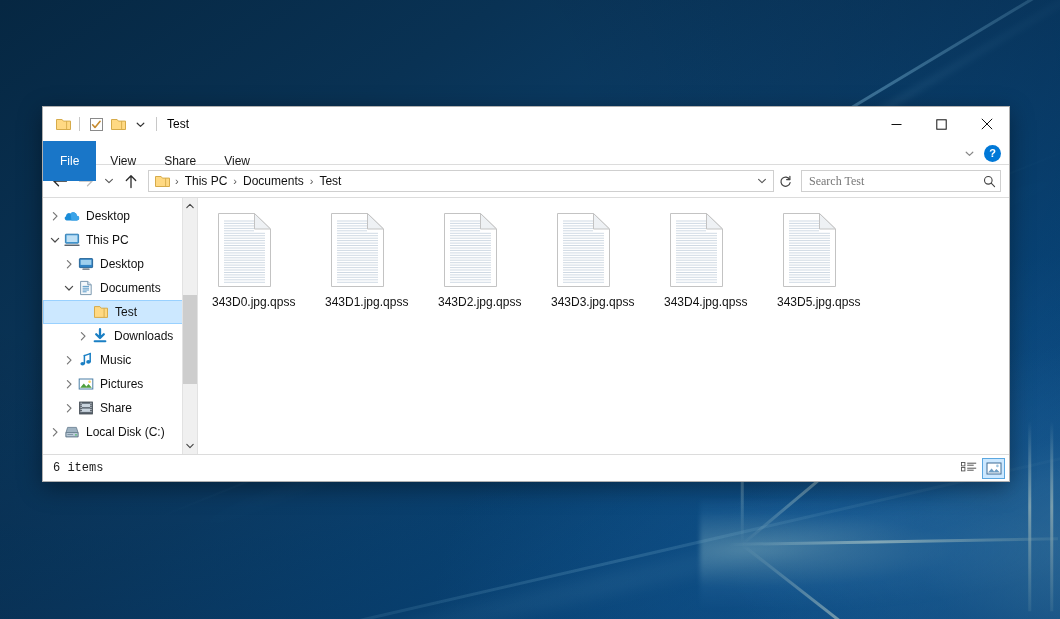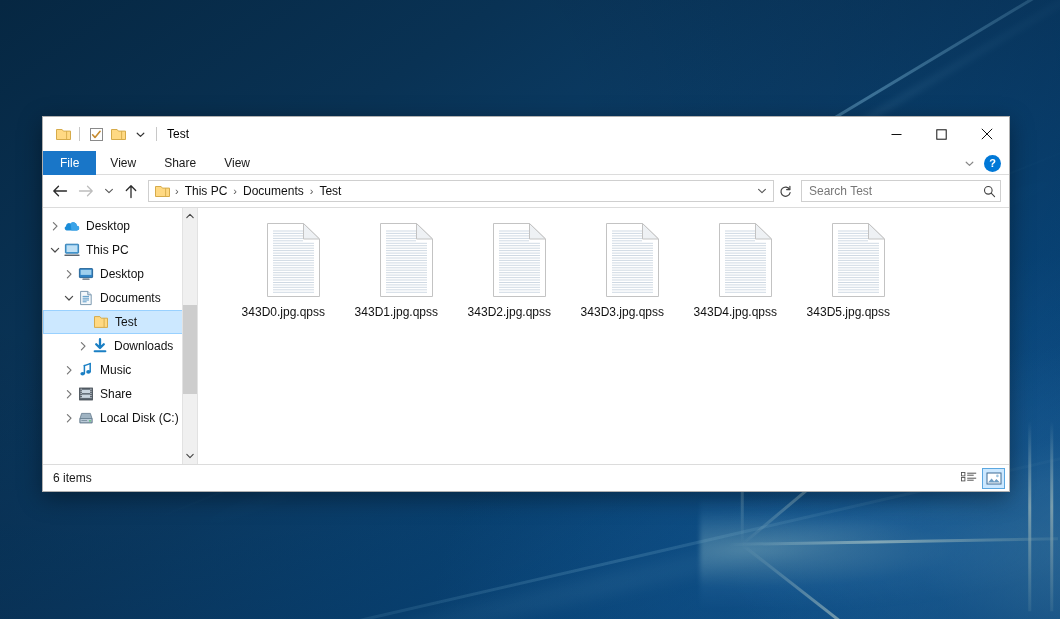--- a/index.html
+++ b/index.html
@@ -58,21 +58,21 @@
   }
   #vignette {
     position: absolute; inset: 0;
     background: radial-gradient(ellipse 1200px 760px at 18% 18%, rgba(0,0,0,0) 32%, rgba(0,10,25,0.42) 100%);
     pointer-events: none;
   }
 
   
   #explorer-window {
     position: absolute;
-    left: 42px; top: 116px;
+    left: 42px; top: 106px;
     width: 968px; height: 376px;
     background: #ffffff;
     border: 1px solid #b0b0b0;
     box-shadow: 0 6px 22px rgba(0,0,0,0.38);
     display: flex; flex-direction: column;
     font-size: 12px;
     color: #1a1a1a;
   }
 
   
@@ -101,21 +101,21 @@
   }
 
   
   #ribbon-bar {
     height: 24px; flex: none; display: flex; align-items: stretch;
     border-bottom: 1px solid #dcdcdc; position: relative;
     background: #ffffff;
   }
   .ribbon-tab {
     display: flex; align-items: center; justify-content: center;
-    padding: 0 14px; font-size: 12px; color: #1a1a1a; height: 24px;
+    padding: 0 14px; font-size: 12px; color: #1a1a1a; height: 40px;
   }
   #tab-file {
     background: #1976c8; color: #ffffff; padding: 0 17px; font-size: 12px;
   }
   #ribbon-right {
     position: absolute; right: 4px; top: 0; height: 24px;
     display: flex; align-items: center; gap: 4px;
   }
   #ribbon-expand {
     width: 22px; height: 22px; display: flex;
@@ -154,21 +154,21 @@
     width: 22px; height: 20px; display: flex;
     align-items: center; justify-content: center; flex: none;
   }
   #search-box {
     width: 200px; height: 22px; border: 1px solid #cfcfcf; background: #fff;
     display: flex; align-items: center; margin-left: 5px; flex: none;
     padding: 0 4px 0 7px;
   }
   #search-input {
     flex: 1; border: none; outline: none; font-size: 12px;
-    font-family: Liberation Sans, sans-serif; color: #111;
+    font-family: Liberation Serif, serif; color: #111;
     background: transparent; min-width: 0;
   }
   #search-input::placeholder { color: #777; opacity: 1; }
 
   
   #window-body {
     flex: 1; display: flex; min-height: 0;
     border-top: 1px solid #dcdcdc;
   }
 
@@ -213,38 +213,38 @@
   #content-pane {
     flex: 1; background: #ffffff; position: relative;
     padding: 8px 0 0 14px; overflow: hidden;
   }
   #file-grid {
     display: flex; flex-wrap: wrap; align-content: flex-start;
     gap: 0;
   }
   .file-item {
     width: 113px; height: 125px; display: flex; flex-direction: column;
-    align-items: flex-end; padding-top: 6px;
+    align-items: flex-start; padding-top: 6px;
   }
   .file-icon-wrap {
     width: 64px; height: 78px; display: flex;
     align-items: flex-start; justify-content: center;
   }
   .file-name {
     font-size: 12px; color: #111; margin-top: 5px; text-align: center;
     white-space: nowrap;
   }
 
   
   #status-bar {
     height: 27px; flex: none; display: flex; align-items: center;
     border-top: 1px solid #dcdcdc; background: #ffffff;
     padding: 0 4px 0 10px;
   }
-  #status-text { font-size: 12px; color: #1a1a1a; }
+  #status-text { font-size: 12px; color: #1a1a1a; font-family: Liberation Mono, monospace; }
   #view-buttons {
     margin-left: auto; display: flex; align-items: center; gap: 2px;
   }
   .view-btn {
     width: 23px; height: 21px; display: flex;
     align-items: center; justify-content: center;
   }
   .view-btn.active {
     background: #cce8ff; border: 1px solid #5ba7e0;
   }
@@ -515,29 +515,44 @@
             <span class="nav-label">Music</span>
           </div>
           <div class="nav-item" style="padding-left: 18px;">
             <span class="nav-chevron">
               <svg width="10" height="10" viewBox="0 0 10 10">
                 <path d="M3.4 1.6L7 5.2 3.4 8.8" stroke="#767676" stroke-width="1.2" fill="none" stroke-linecap="round" stroke-linejoin="round"></path>
               </svg>
             </span>
             <span class="nav-icon">
               <svg width="16" height="16" viewBox="0 0 16 16">
+                <rect x="1.2" y="3" width="13.6" height="10" fill="#fff" stroke="#4a7fa5" stroke-width="1"></rect>
+                <path d="M2.2 11.8l3.6-4.4 2.6 3.1 2.1-2.4 3.3 3.7z" fill="#4e9f3d"></path>
+                <circle cx="11.6" cy="5.7" r="1.3" fill="#ffd45e"></circle>
+              </svg>
+            </span>
+            <span class="nav-label">Pictures</span>
+          </div>
+          <div class="nav-item" style="padding-left: 18px;">
+            <span class="nav-chevron">
+              <svg width="10" height="10" viewBox="0 0 10 10">
+                <path d="M3.4 1.6L7 5.2 3.4 8.8" stroke="#767676" stroke-width="1.2" fill="none" stroke-linecap="round" stroke-linejoin="round"></path>
+              </svg>
+            </span>
+            <span class="nav-icon">
+              <svg width="16" height="16" viewBox="0 0 16 16">
                 <rect x="1.6" y="2" width="12.8" height="12" fill="#5c6670" stroke="#3d454d" stroke-width="0.8"></rect>
                 <rect x="4" y="3.8" width="8" height="3.3" fill="#c9d4de"></rect>
                 <rect x="4" y="8.6" width="8" height="3.3" fill="#c9d4de"></rect>
                 <path d="M2.6 3.2h1.1M2.6 5.3h1.1M2.6 7.4h1.1M2.6 9.5h1.1M2.6 11.6h1.1M12.4 3.2h1.1M12.4 5.3h1.1M12.4 7.4h1.1M12.4 9.5h1.1M12.4 11.6h1.1" stroke="#eef2f6" stroke-width="0.9"></path>
               </svg>
             </span>
             <span class="nav-label">Share</span>
           </div>
-          <div class="nav-item" style="padding-left: 18px;">
+          <div class="nav-item" style="padding-left: 4px;">
             <span class="nav-chevron">
               <svg width="10" height="10" viewBox="0 0 10 10">
                 <path d="M3.4 1.6L7 5.2 3.4 8.8" stroke="#767676" stroke-width="1.2" fill="none" stroke-linecap="round" stroke-linejoin="round"></path>
               </svg>
             </span>
             <span class="nav-icon">
               <svg width="16" height="16" viewBox="0 0 16 16">
                 <path d="M2 8.6l1.6-5.2h8.8L14 8.6v4.2H2z" fill="#9fb3c2" stroke="#62798b" stroke-width="0.8"></path>
                 <rect x="2" y="8.6" width="12" height="4.2" fill="#b9c9d6" stroke="#62798b" stroke-width="0.8"></rect>
                 <circle cx="12" cy="10.8" r="0.9" fill="#4fc16a"></circle>

